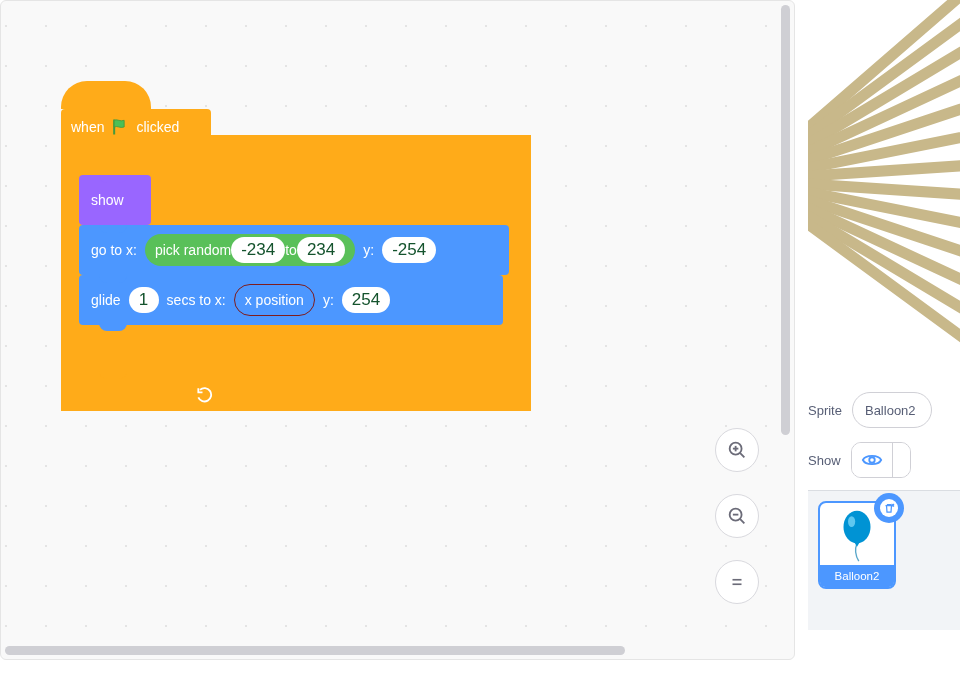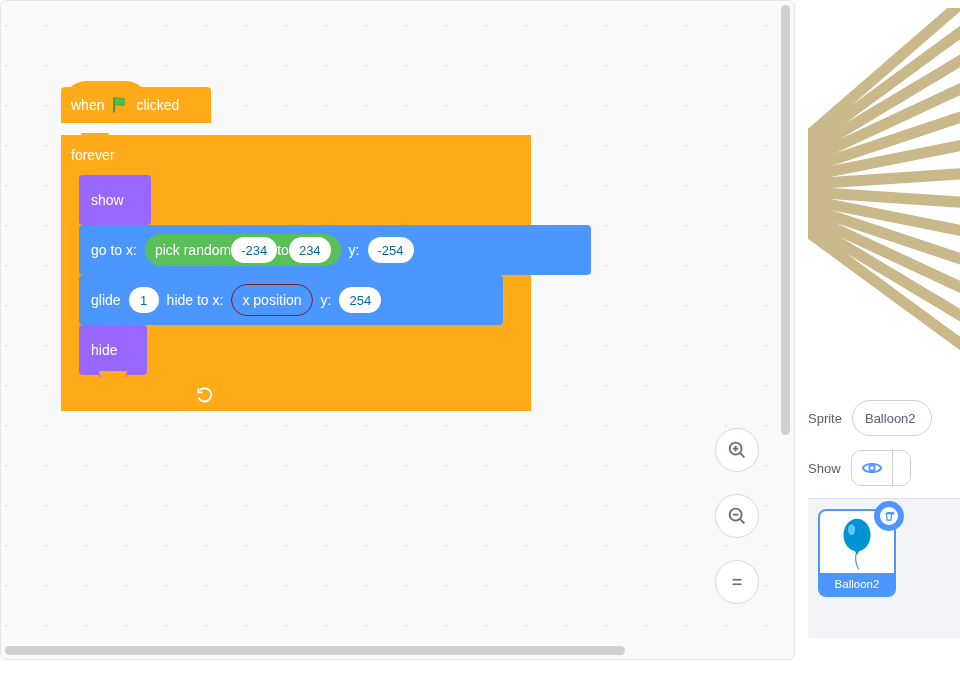--- a/index.html
+++ b/index.html
@@ -73,21 +73,21 @@
     width: 150px; height: 54px;
   }
   .hat .bump {
     position:absolute; left:0; top:0;
     width:90px; height:28px;
     background:#ffab19;
     border-top-left-radius:26px;
     border-top-right-radius:26px;
   }
   .hat .body {
-    position:absolute; left:0; top:6px;
+    position:absolute; left:0; top:28px;
     width:150px; height:36px;
     background:#ffab19;
     border-radius:4px 4px 0 0;
     display:flex; align-items:center; gap:6px; padding:0 10px;
   }
   .hat .notch { position:absolute; left:20px; bottom:-6px; width:28px; height:8px; background:#ffab19; border-radius:0 0 12px 12px;}
   .flag-mini { width:20px;height:20px; }
 
   .cblock {
     position: relative;
@@ -137,30 +137,30 @@
     display:inline-flex; align-items:center; 
     height:32px; padding:0 10px;
     border-radius:16px;
   }
   .green  { background:#59c059; }
   .blue-r { background:#4c97ff; border:1px solid #7f1d1d; }
 
   .numslot {
     min-width:40px; height:26px;
     padding:0 10px;
-    background:#fff; color:#0369a1;
+    background:#fff; color:#14532d;
     border-radius:14px;
     display:inline-flex; align-items:center; justify-content:center;
-    font-size:13px;
+    font-size:17px;
     font-weight:500;
   }
 
   
   .right-side {
-    position:absolute; left:808px; top:8px; width:152px; height:514px;
+    position:absolute; left:808px; top:0; width:152px; height:514px;
   }
   .stage-area {
     width:152px; height:378px;
     background:#fff;
     position:relative; overflow:hidden;
   }
   .stage-area svg { position:absolute; top:-40px; left:-60px; }
 
   .sprite-info {
     margin-top:14px;
@@ -257,66 +257,57 @@
         <svg class="flag-mini" viewBox="0 0 24 24">
           <path d="M5 3 v18" stroke="#45993d" stroke-width="2.4" fill="none"></path>
           <path d="M5 4 C9 2 12 6 17 4 v8 C12 14 9 10 5 12 Z" fill="#4cbf56" stroke="#45993d" stroke-width="1"></path>
         </svg>
         <span>clicked</span>
       </div>
       <div class="notch"></div>
     </div>
 
     <div class="cblock" style="width:470px; height:276px;">
-      <div class="cblock-top">
-        <span>forever</span>
-        <div class="notch"></div>
-      </div>
       <div class="cblock-left"></div>
 
       <div class="substack">
 
         <div class="cmd purple" style="width:72px;">
           <div class="notch-top"></div>
           <span>show</span>
           <div class="notch-bot"></div>
         </div>
 
-        <div class="cmd blue" style="width:512px;">
+        <div class="cmd blue" style="width:430px;">
           <div class="notch-top"></div>
           <span>go to x:</span>
           <span class="reporter green">
             <span>pick random</span>
             <span class="numslot">-234</span>
             <span>to</span>
             <span class="numslot">234</span>
           </span>
           <span>y:</span>
           <span class="numslot">-254</span>
           <div class="notch-bot"></div>
         </div>
 
         <div class="cmd blue" style="width:424px;">
           <div class="notch-top"></div>
           <span>glide</span>
           <span class="numslot" style="min-width:30px;">1</span>
-          <span>hide to x:</span>
+          <span>secs to x:</span>
           <span class="reporter blue-r">
             <span>x position</span>
           </span>
           <span>y:</span>
           <span class="numslot">254</span>
           <div class="notch-bot"></div>
         </div>
 
-        <div class="cmd purple" style="width:68px;">
-          <div class="notch-top"></div>
-          <span>hide</span>
-          <div class="notch-bot"></div>
-        </div>
       </div>
 
       <div class="cblock-bottom">
         <svg width="20" height="18" viewBox="0 0 24 20" stroke-width="2.2">
           <path d="M4 14 a8 8 0 1 0 2 -9"></path>
           <path d="M4 3 v5 h5" fill="none"></path>
         </svg>
       </div>
     </div>
 

